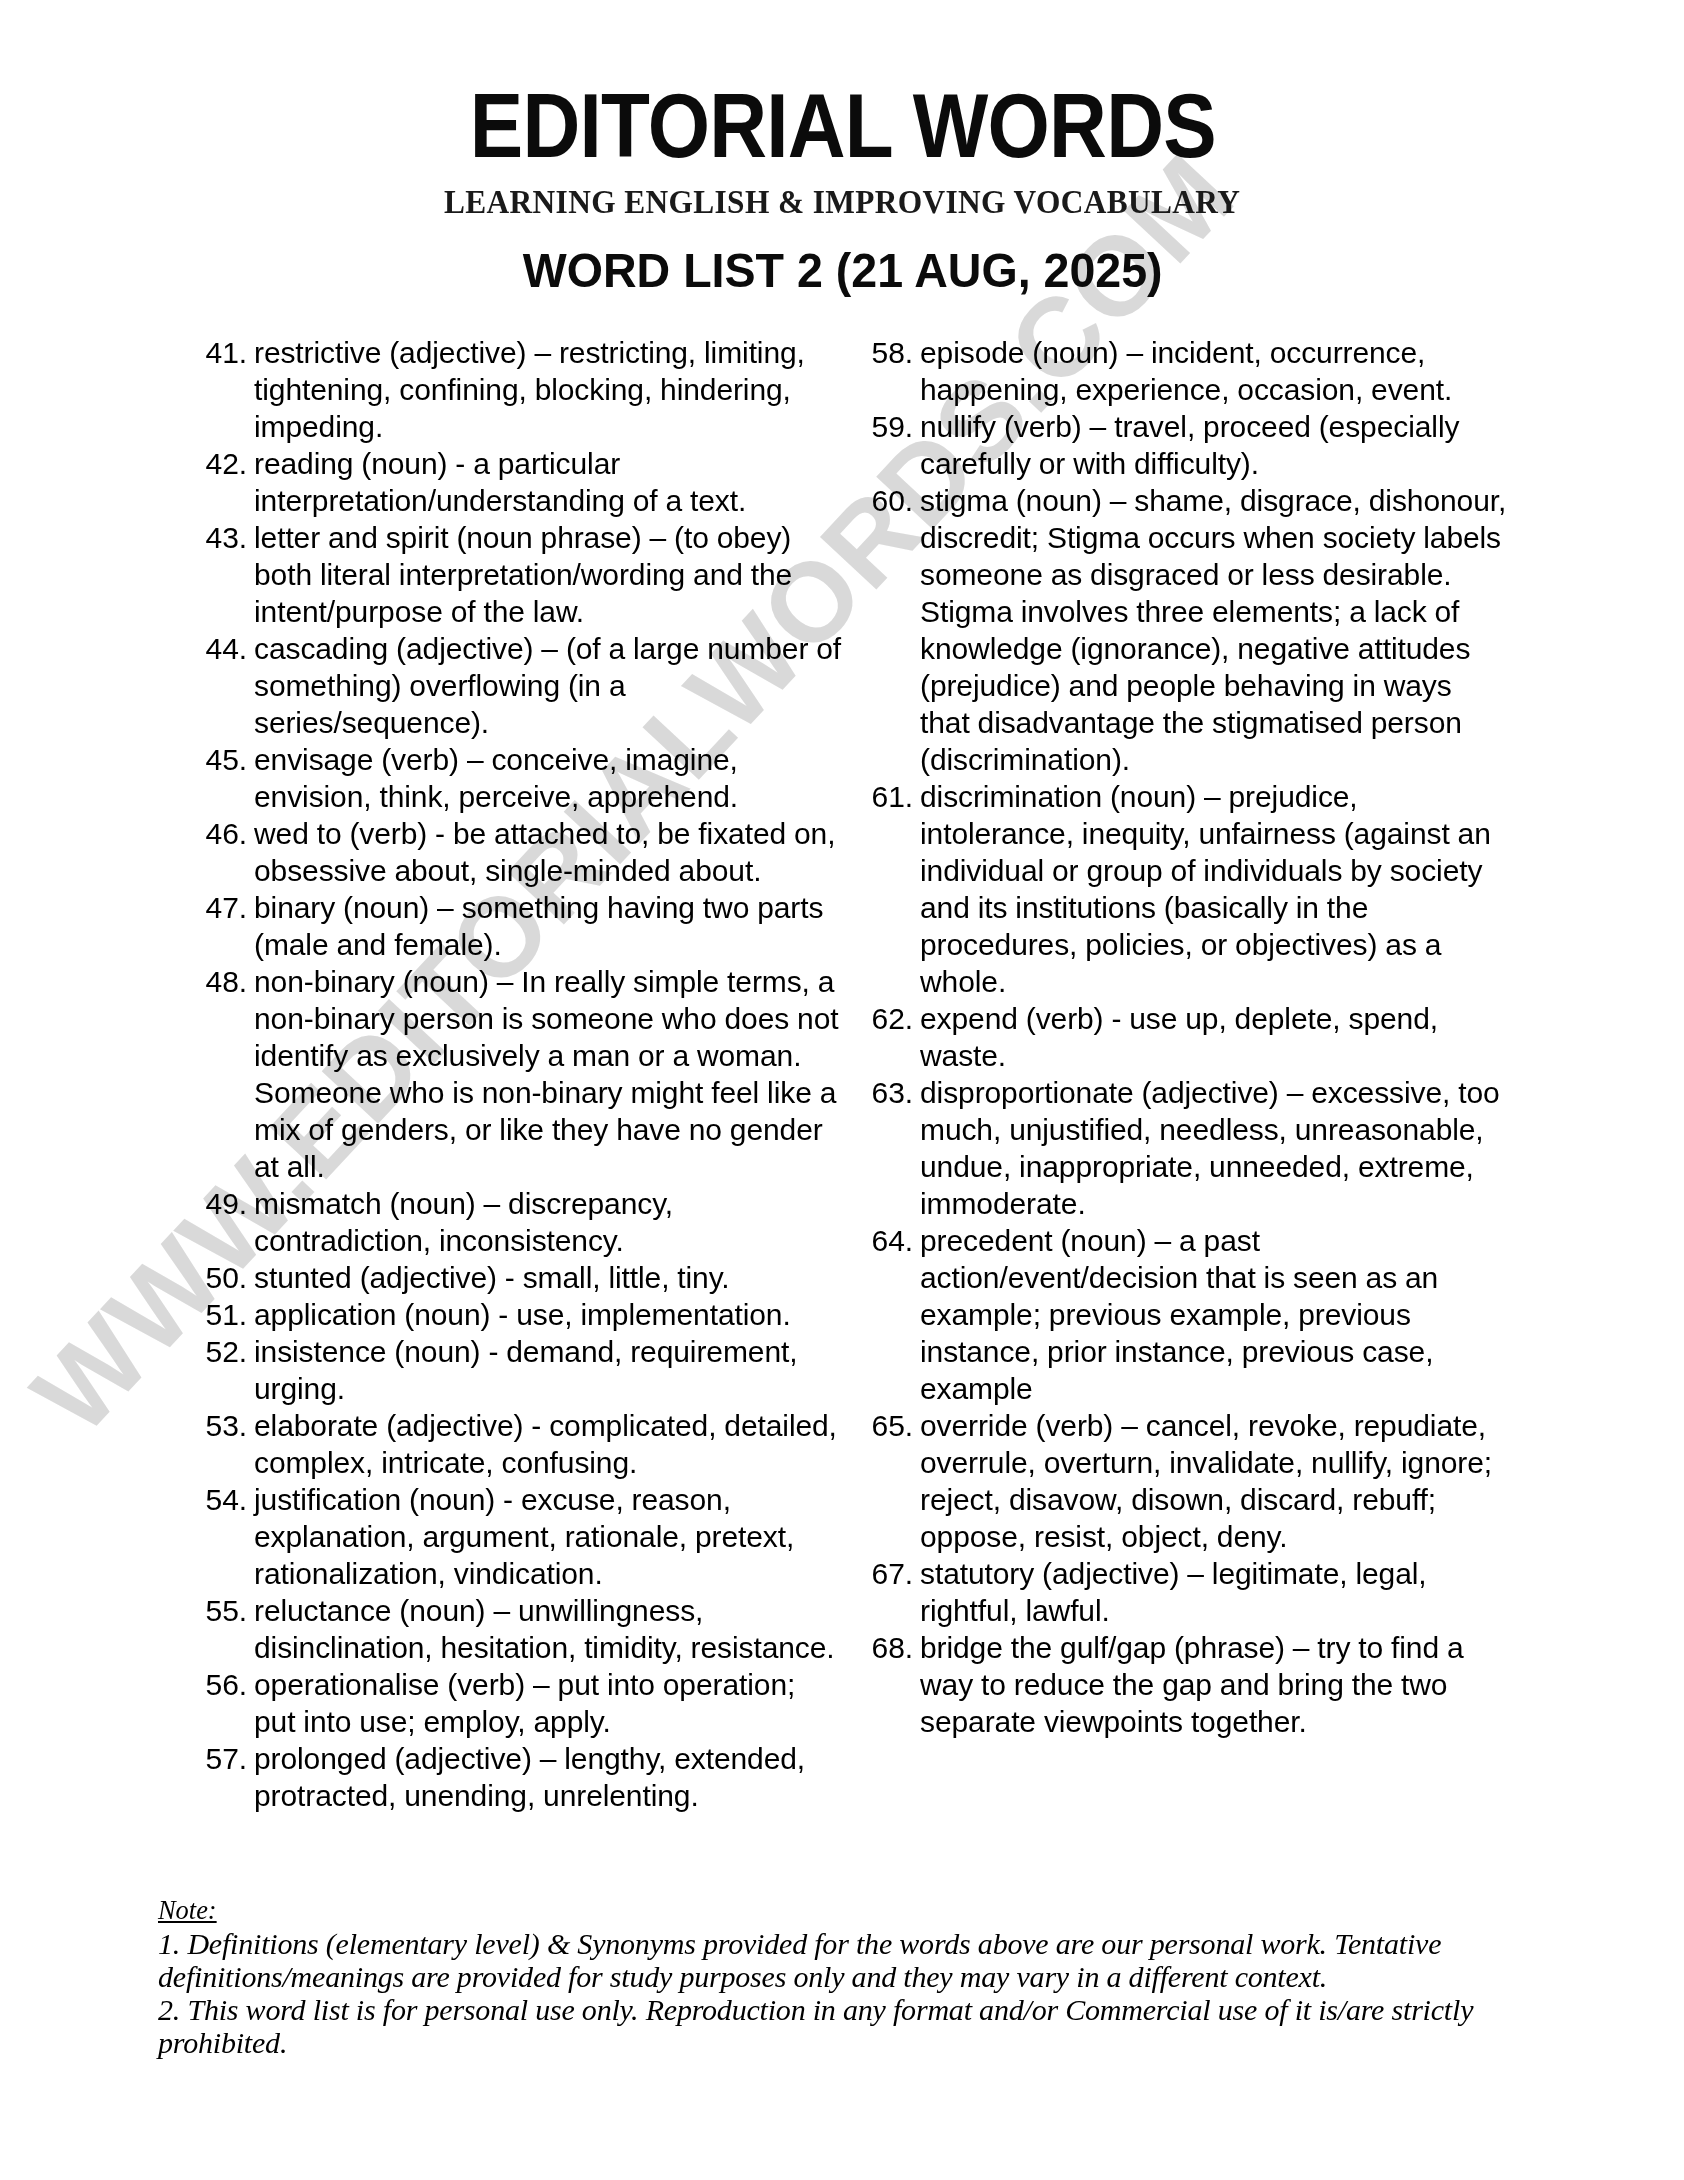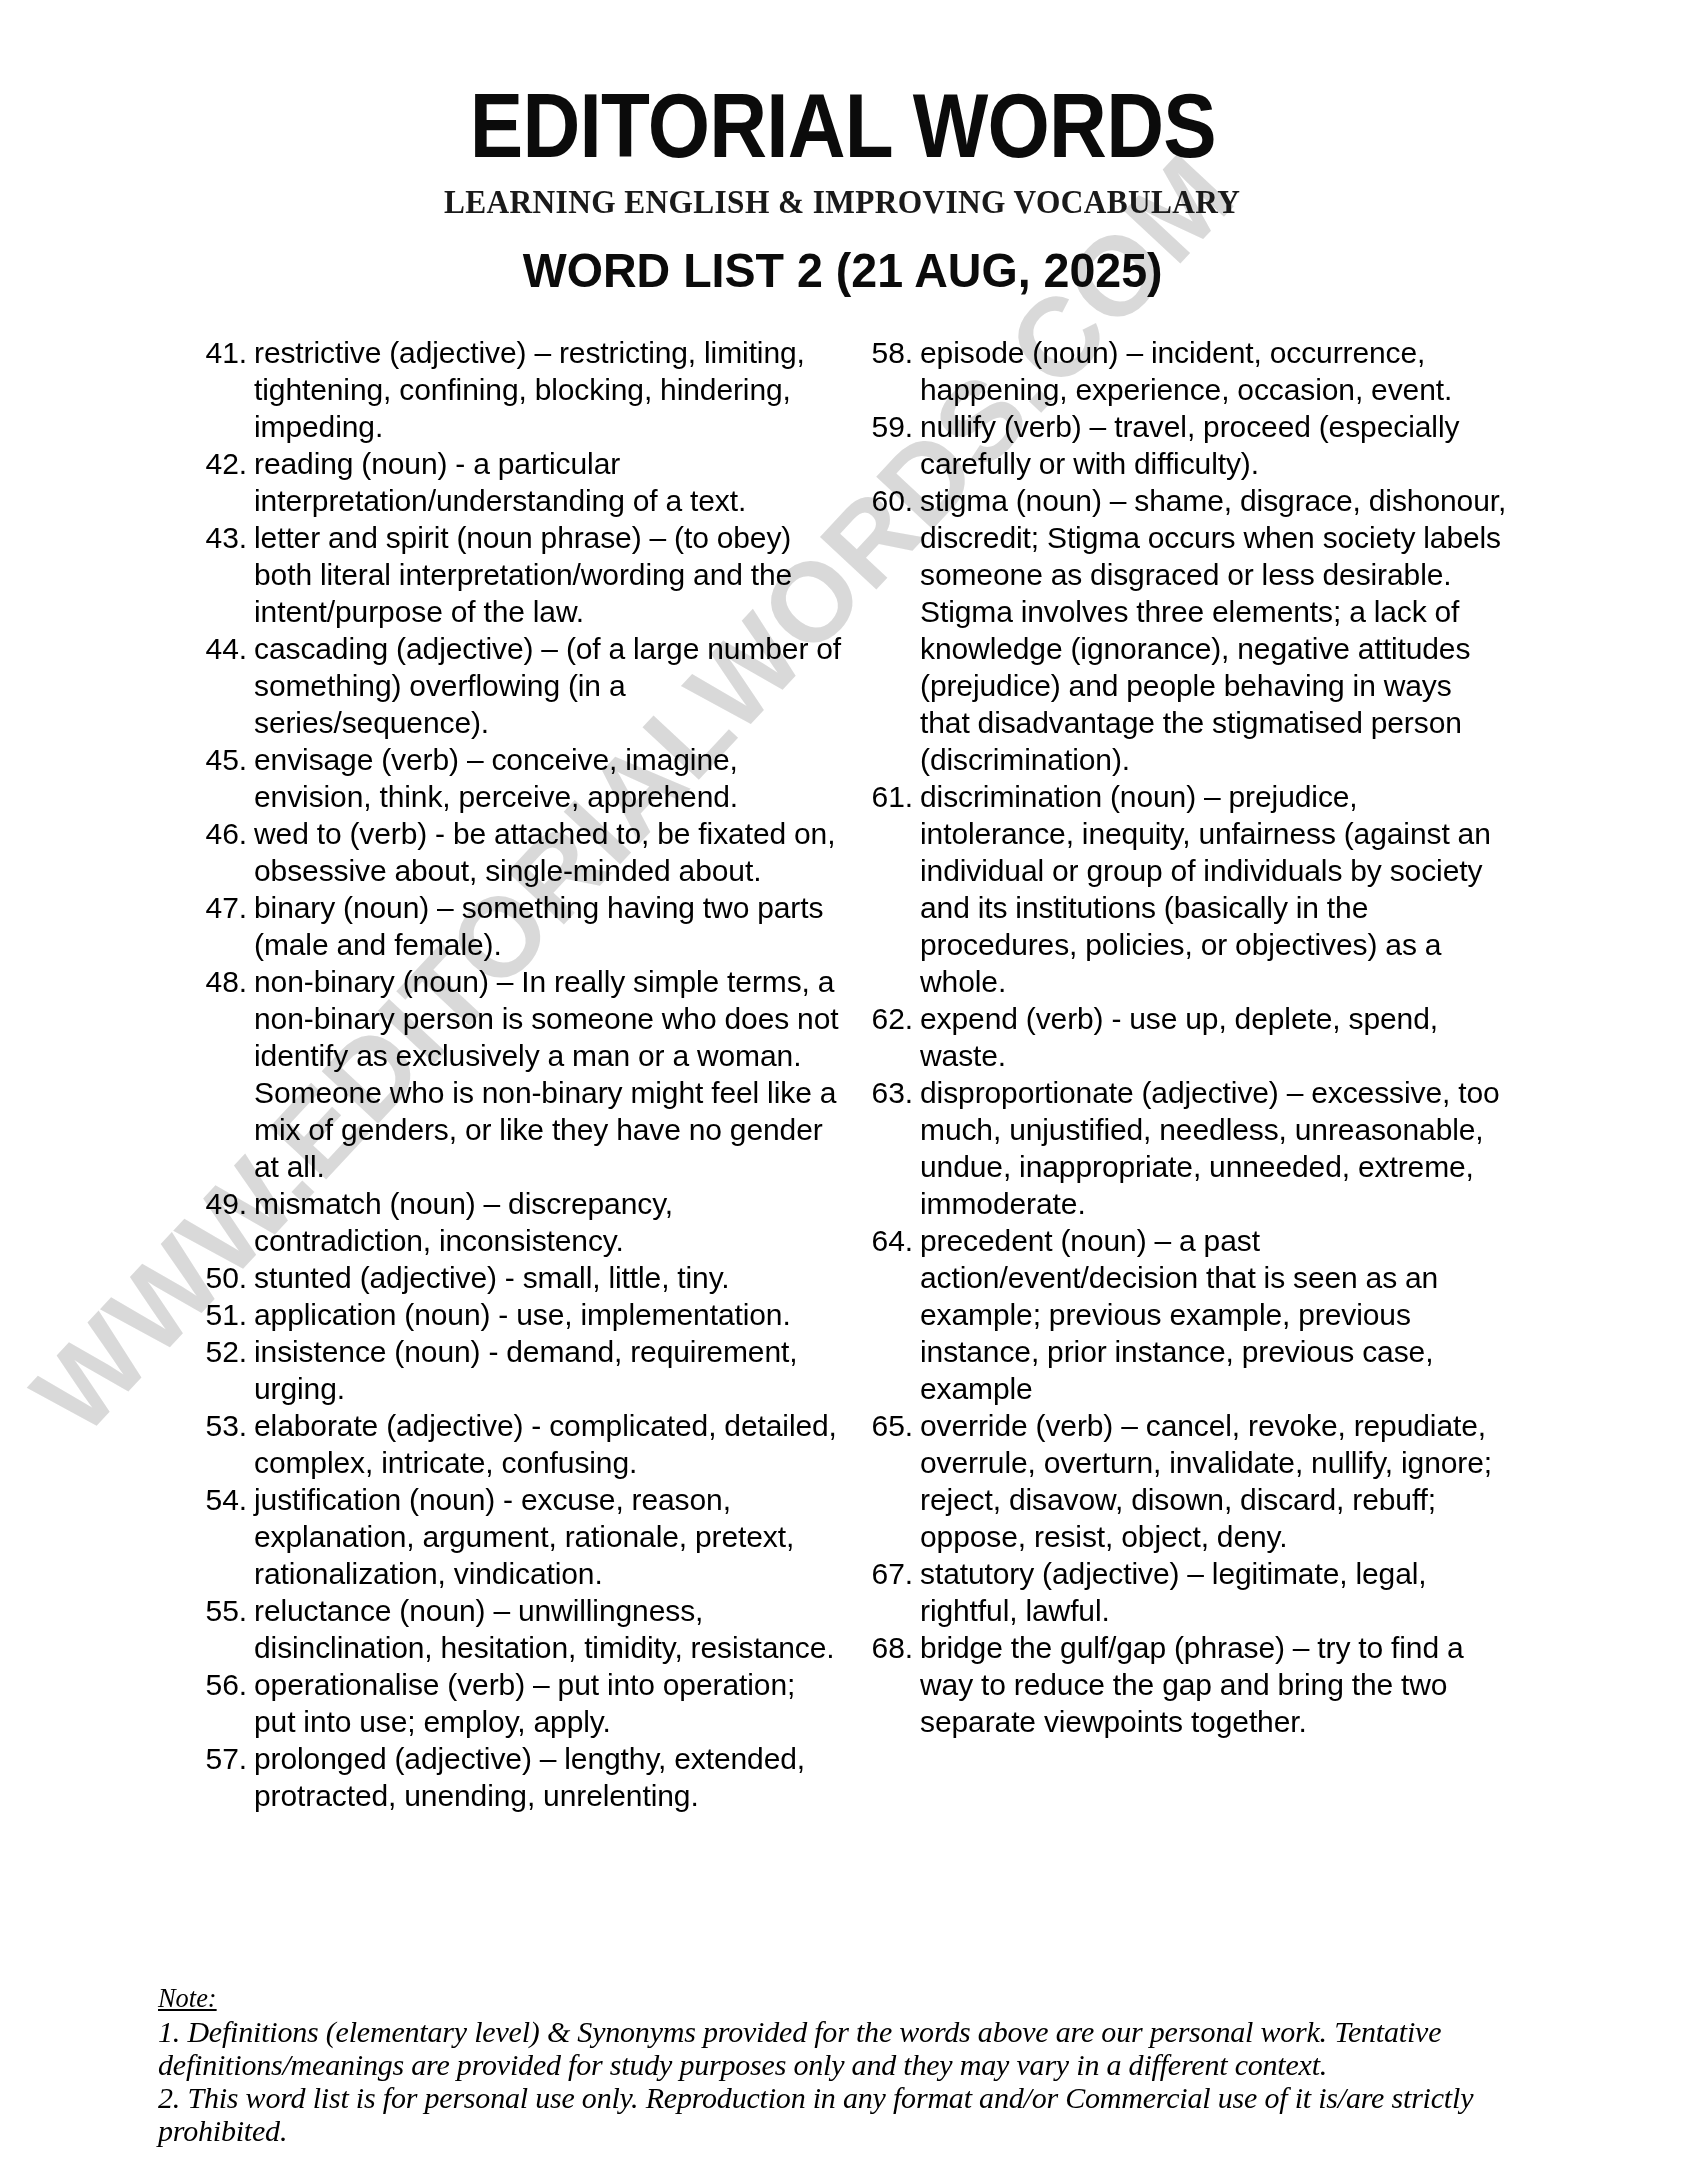--- a/index.html
+++ b/index.html
@@ -119,21 +119,21 @@
     font-weight: 400;
   }
   .entry .term {
     font-weight: normal;
   }
 
   
   .note {
     position: absolute;
     left: 158px;
-    top: 1981px;
+    top: 1893px;
     width: 1397px;
     z-index: 2;
     font-family: "Liberation Serif", serif;
     font-style: italic;
     color: #000;
   }
   .note-head {
     font-size: 26.4px;
     line-height: 34px;
     text-decoration: underline;

